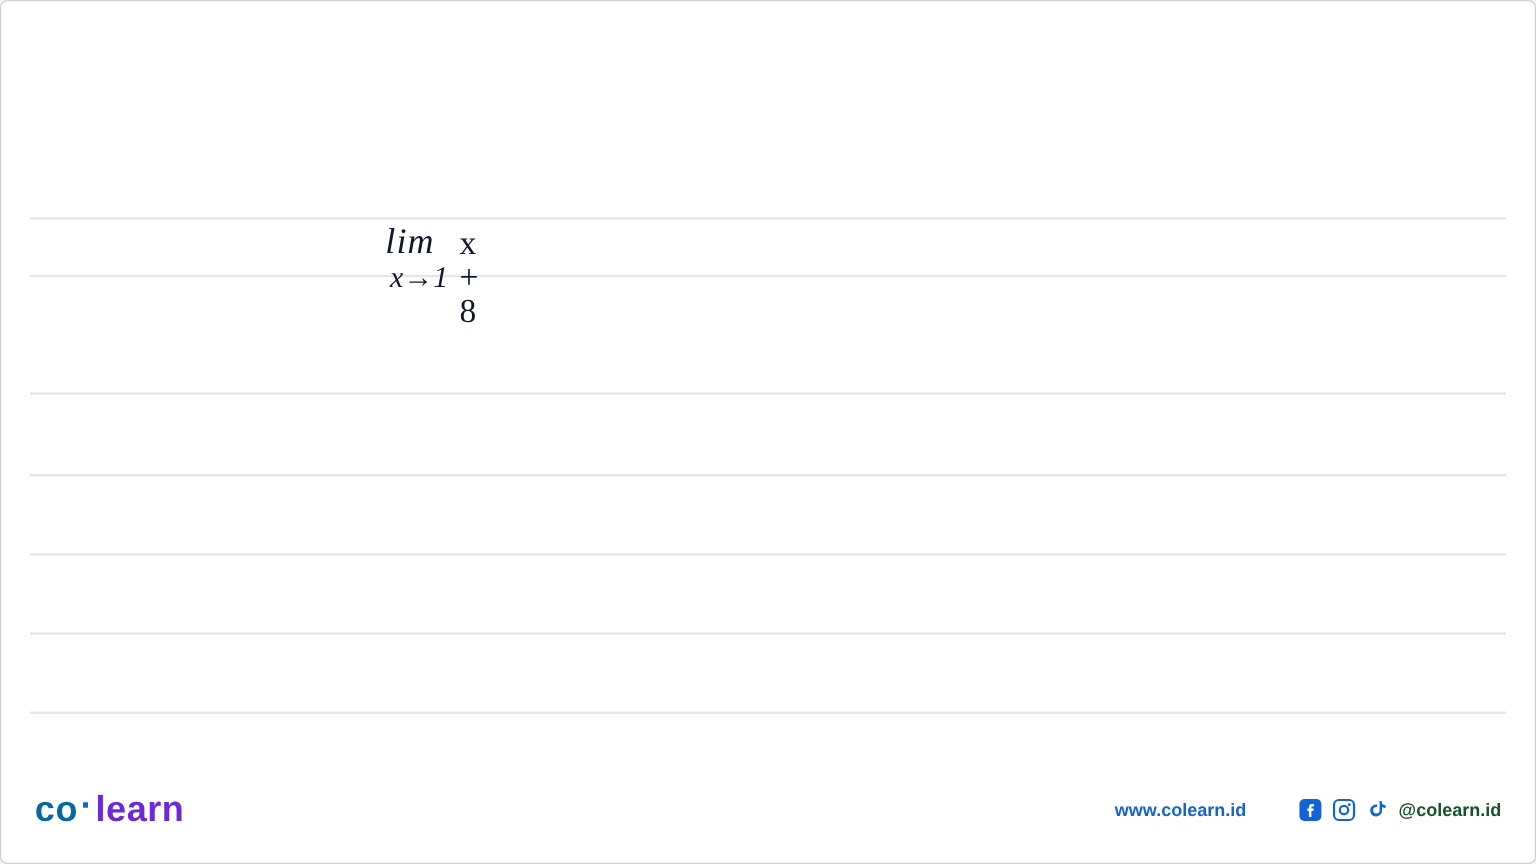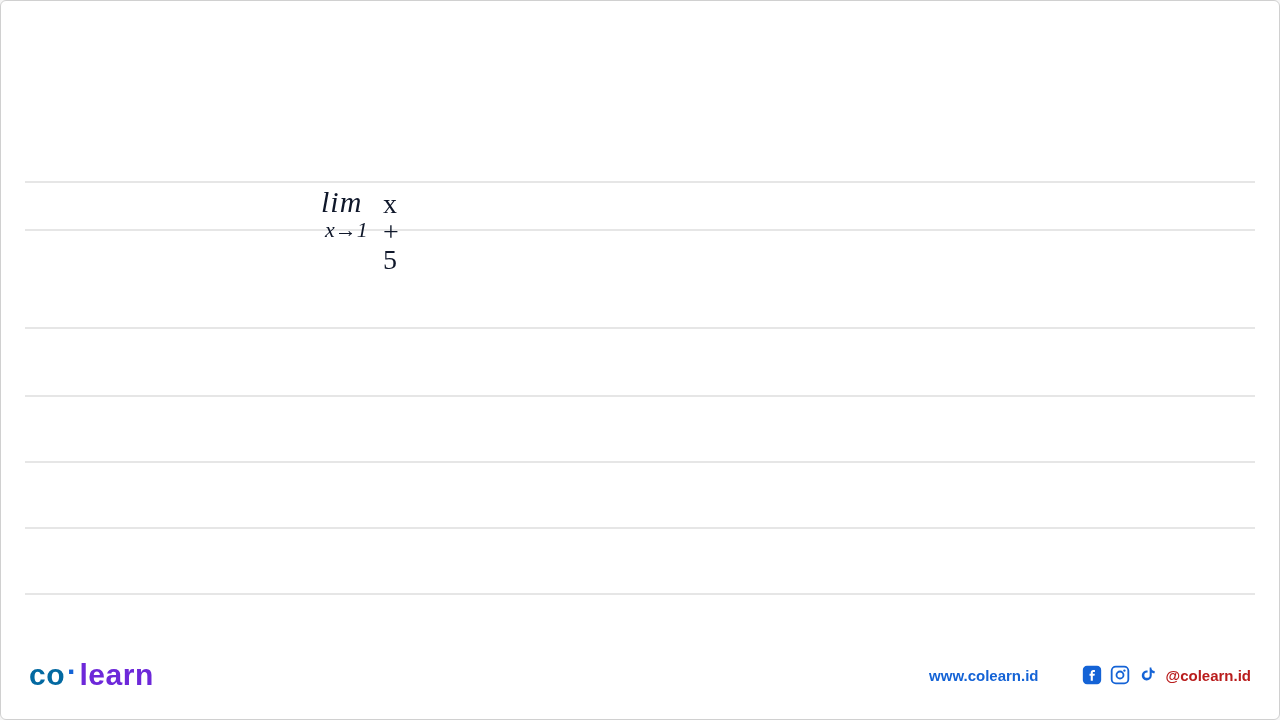--- a/index.html
+++ b/index.html
@@ -46,21 +46,21 @@
     font-family: "Comic Sans MS", "Segoe Script", cursive;
     line-height: 1;
     font-style: italic;
   }
   .handwriting .lim-top {
     display: block;
     letter-spacing: 1px;
   }
   .handwriting .lim-bottom {
     display: block;
-    font-size: 22px;
+    font-size: 25px;
     margin-top: 2px;
     margin-left: 4px;
   }
   .expr {
     position: absolute;
     left: 62px;
     top: 3px;
     font-style: normal;
     font-size: 28px;
     font-family: "Comic Sans MS", "Segoe Script", cursive;
@@ -101,21 +101,21 @@
   .social-icon {
     width: 20px;
     height: 20px;
     display: inline-flex;
     align-items: center;
     justify-content: center;
     color: #1463d6;
   }
   .social-icon svg { width: 20px; height: 20px; fill: #1463d6; }
   .handle {
-    color: #b91c1c;
+    color: #14532d;
     font-size: 15px;
     font-weight: 600;
   }
 </style>
 </head>
 <body>
 
 <div class="page">
 
 
@@ -125,21 +125,21 @@
     <div class="rule-line" style="top:146px"></div>
     <div class="rule-line" style="top:214px"></div>
     <div class="rule-line" style="top:280px"></div>
     <div class="rule-line" style="top:346px"></div>
     <div class="rule-line" style="top:412px"></div>
   </div>
 
   <div class="handwriting">
     <span class="lim-top">lim</span>
     <span class="lim-bottom">x→1</span>
-    <span class="expr">x + 5</span>
+    <span class="expr">x + 8</span>
   </div>
 
   <div class="footer">
     <div class="brand">
       <span class="co">co</span><span class="dot">·</span><span class="learn">learn</span>
     </div>
     <div class="footer-right">
       <div class="website">www.colearn.id</div>
       <div class="socials">
         <span class="social-icon">

